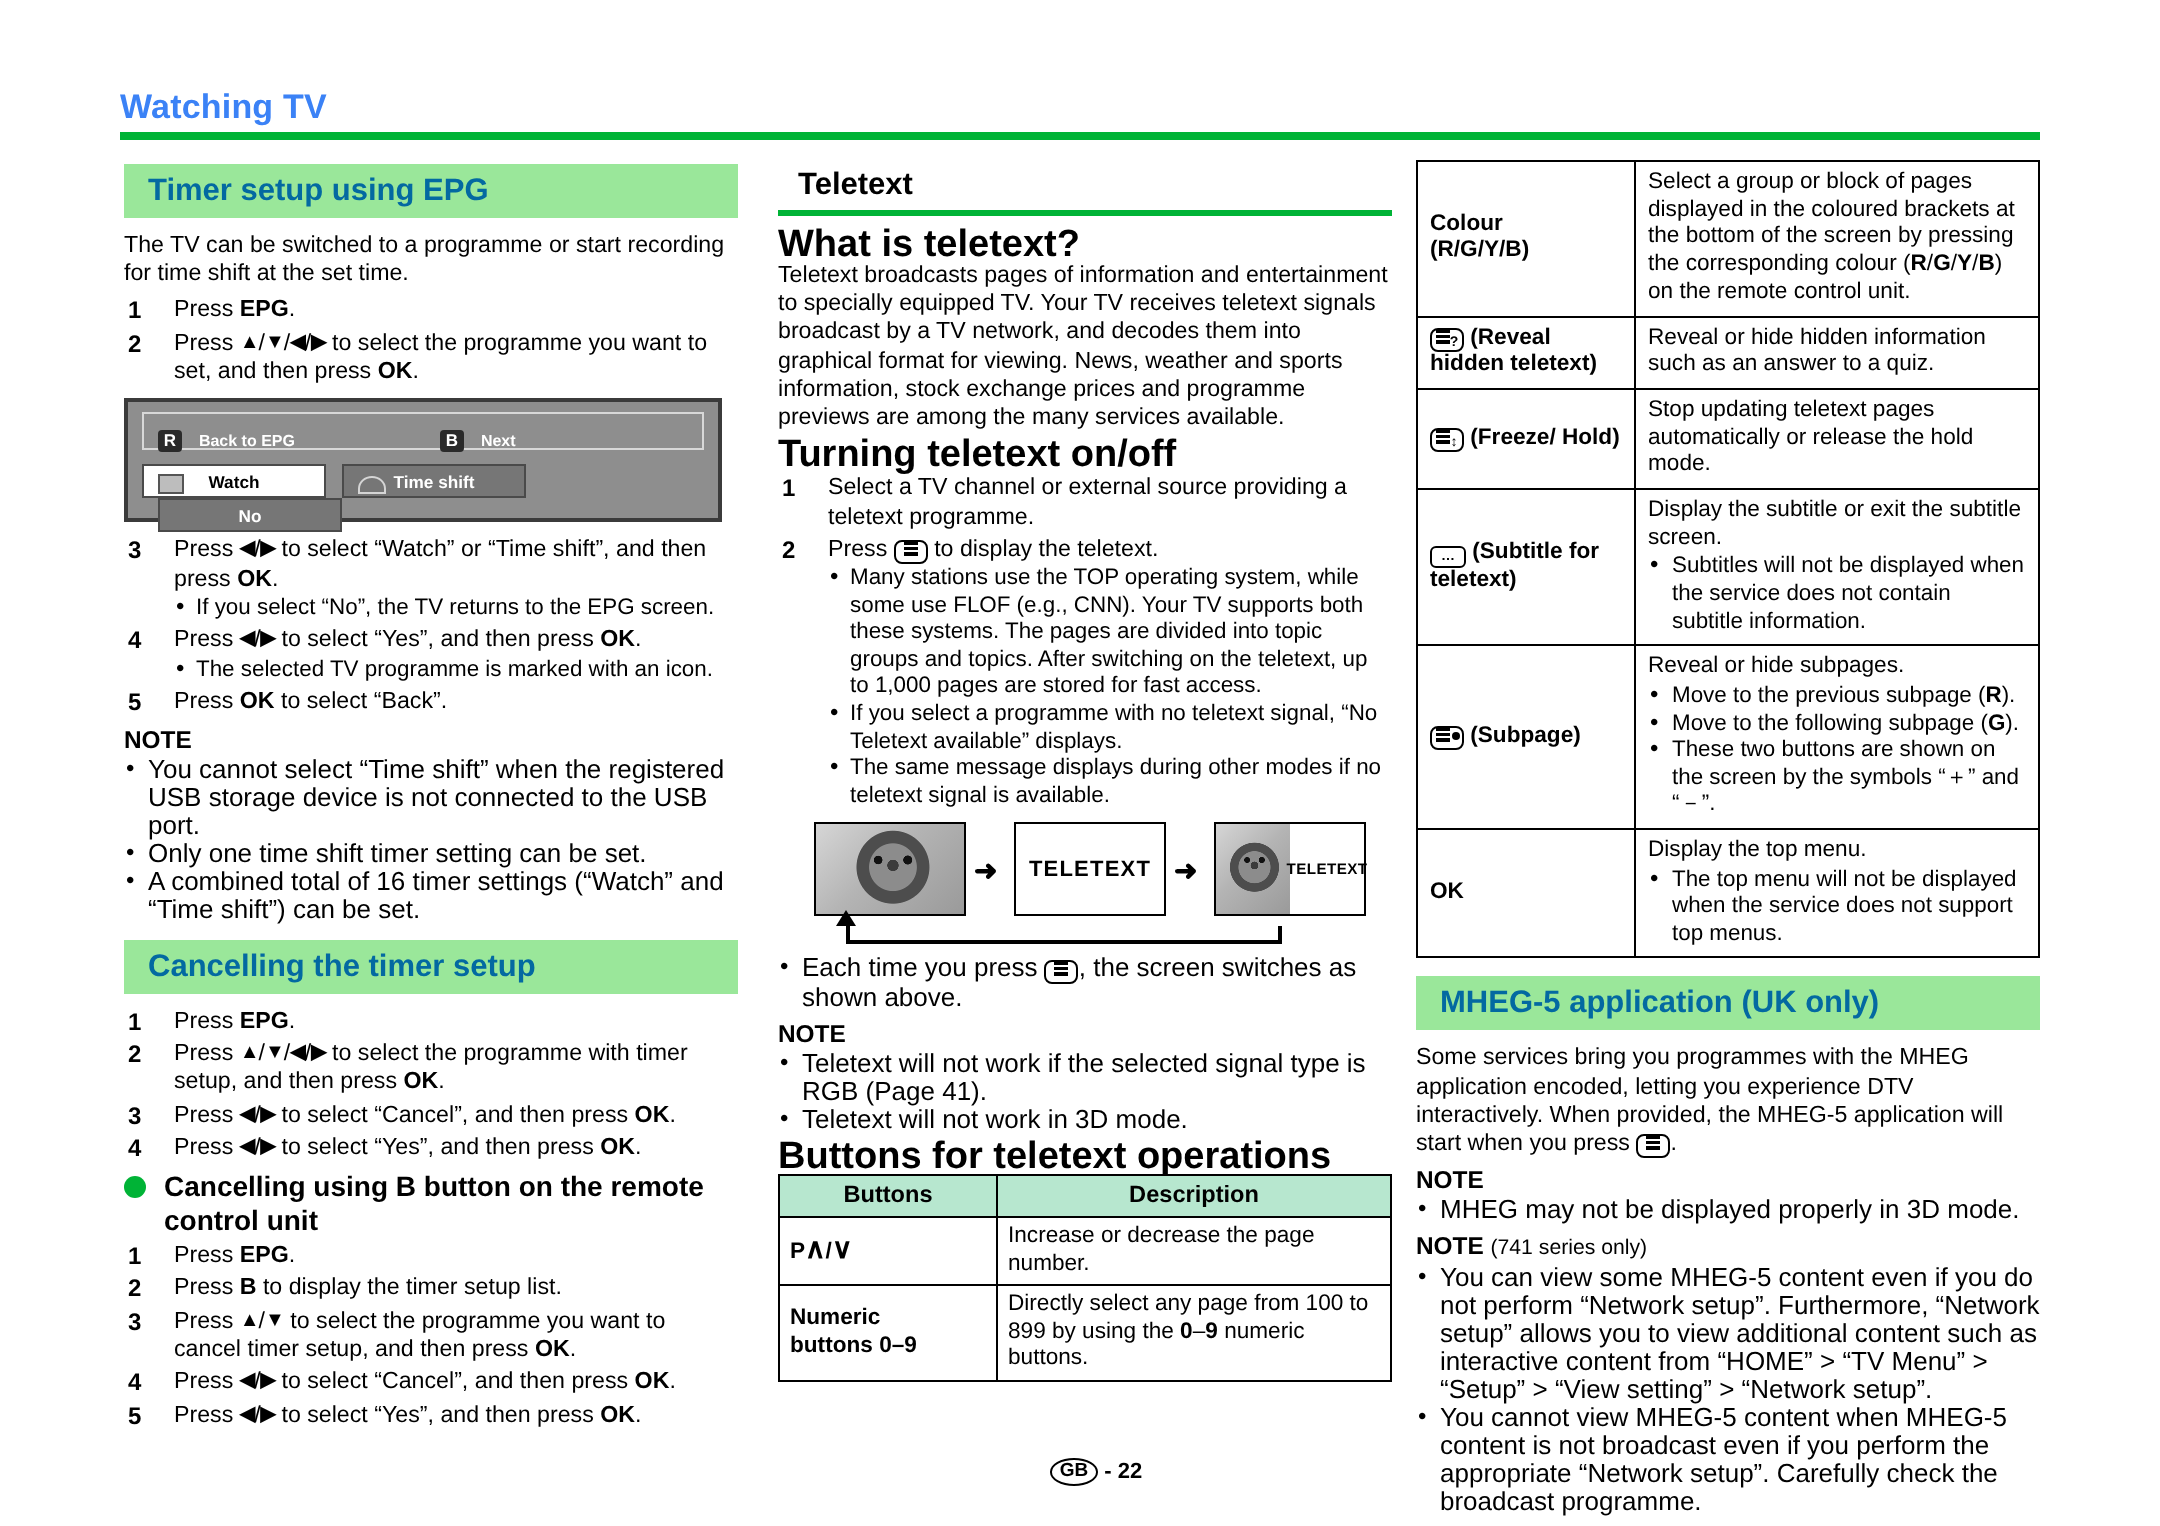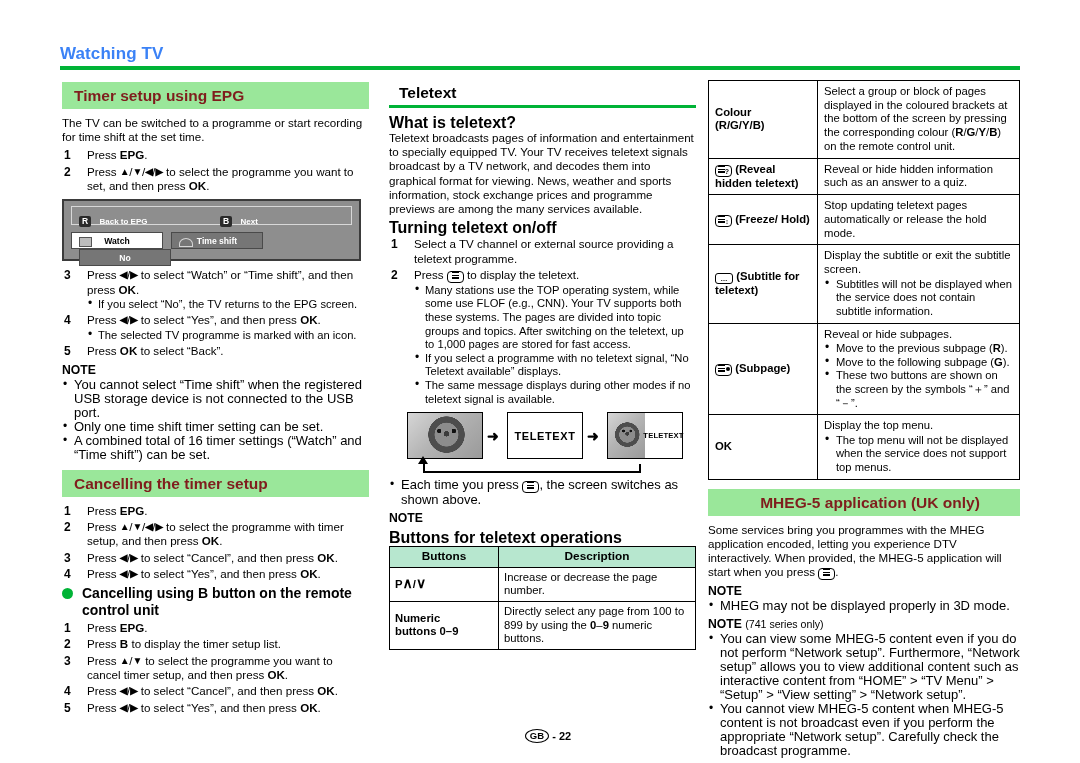--- a/index.html
+++ b/index.html
@@ -19,31 +19,31 @@
   .chapter-rule{height:4px;background:#00b336;margin-top:2px;width:960px;}
 
   
   .col{position:absolute;top:82px;}
   .col-a{left:62px;width:307px;}
   .col-b{left:389px;width:307px;}
   .col-c{left:708px;width:312px;}
 
   
   .secbar{
-    background:#9ae79a;color:#7f1d1d;font-weight:bold;font-size:15.5px;
+    background:#9ae79a;color:#0369a1;font-weight:bold;font-size:15.5px;
     padding:4px 0 4px 12px;line-height:19px;margin-bottom:7px;
   }
   .sechead{
     font-weight:bold;font-size:15.5px;line-height:19px;
     border-bottom:3px solid #00b336;padding:1px 0 3px 10px;margin-bottom:7px;
   }
 
   
   p.body{font-size:11.6px;line-height:14.2px;margin:0 0 4px 0;}
-  .subhead{font-weight:bold;font-size:16px;line-height:15px;margin:3px 0 1px 0;}
+  .subhead{font-weight:bold;font-size:19px;line-height:15px;margin:3px 0 1px 0;}
   .note-h{font-weight:bold;font-size:12.2px;line-height:15px;margin:4px 0 0 0;}
   .note-h .small{font-weight:normal;font-size:10.6px;}
 
   
   ol.steps{list-style:none;margin:0;padding:0;}
   ol.steps>li{
     position:relative;padding-left:25px;font-size:11.6px;line-height:14.3px;
     margin:2px 0 0 0;
   }
   ol.steps>li>.num{
@@ -312,20 +312,24 @@
       </div>
       <div class="loopline"></div>
       <div class="loopup"></div>
     </div>
 
     <ul class="bul2">
         <li>Each time you press <span class="glyph"><span class="bars"></span></span>, the screen switches as shown above.</li>
       </ul>
 
     <div class="note-h">NOTE</div>
+    <ul class="bul2">
+        <li>Teletext will not work if the selected signal type is RGB (Page 41).</li>
+        <li>Teletext will not work in 3D mode.</li>
+      </ul>
 
     <div class="subhead" style="margin-top:4px;">Buttons for teletext operations</div>
 
     <table class="tt">
       <thead>
         <tr>
           <th style="width:98px;">Buttons</th>
           <th>Description</th>
         </tr>
       </thead>
@@ -374,21 +378,21 @@
           </tr>
           <tr>
             <td class="keycell">OK</td>
             <td>Display the top menu.<ul class="bul indent">
                 <li>The top menu will not be displayed when the service does not support top menus.</li>
               </ul></td>
           </tr>
         </tbody>
     </table>
 
-    <div class="secbar" style="margin-top:9px;text-align:center;">MHEG-5 application (UK only)</div>
+    <div class="secbar" style="margin-top:9px;">MHEG-5 application (UK only)</div>
 
     <p class="body">Some services bring you programmes with the MHEG application encoded, letting you experience DTV interactively. When provided, the MHEG-5 application will start when you press <span class="glyph"><span class="bars"></span></span>.</p>
 
     <div class="note-h">NOTE</div>
     <ul class="bul2">
         <li>MHEG may not be displayed properly in 3D mode.</li>
       </ul>
 
     <div class="note-h">
       <span>NOTE</span>

